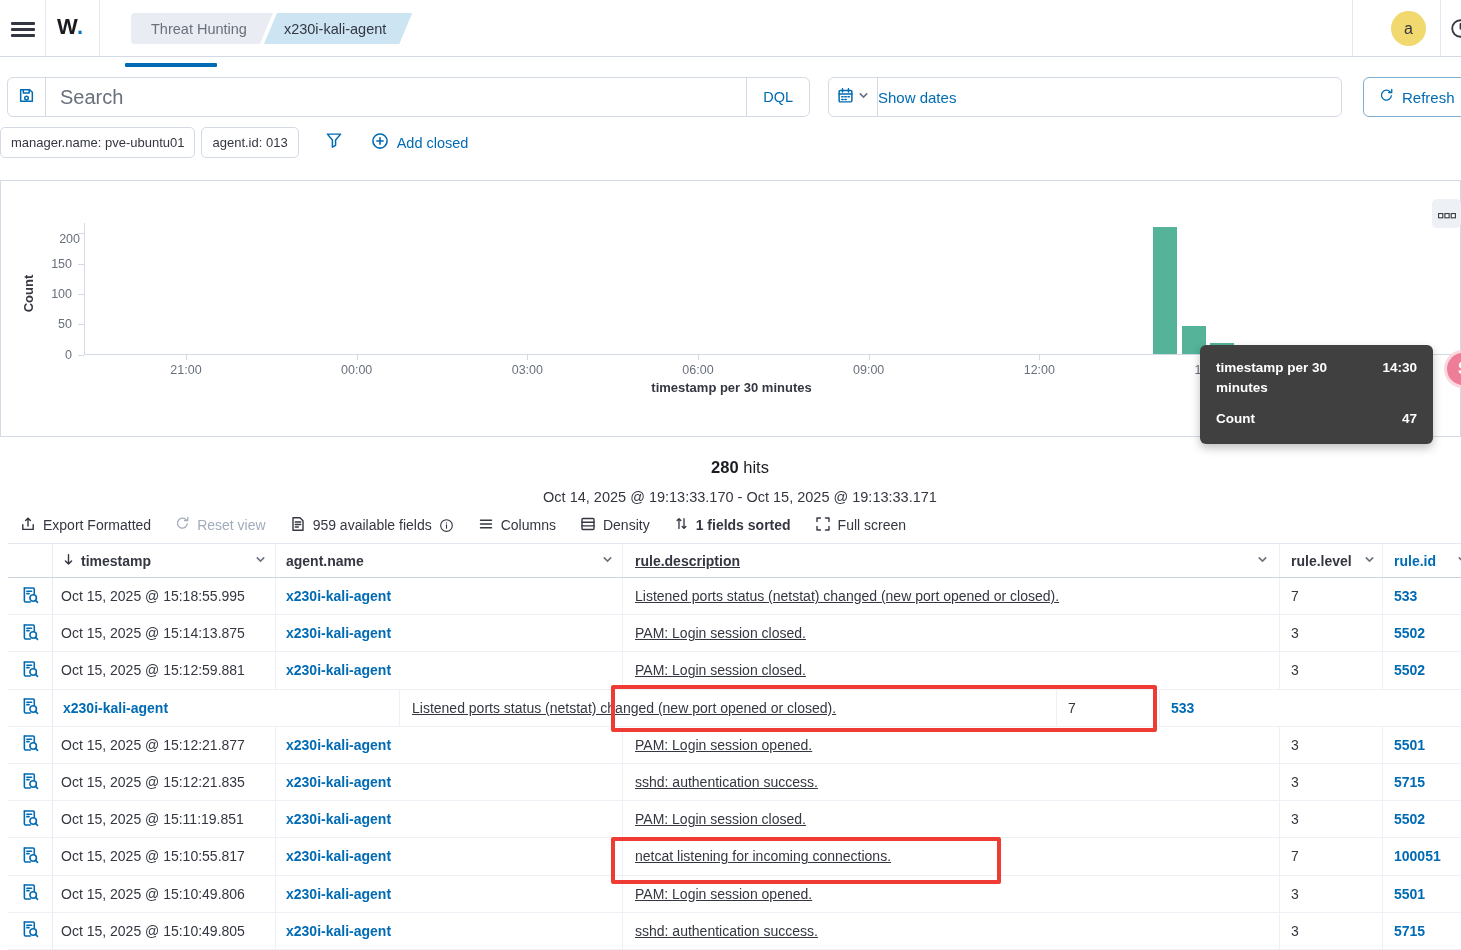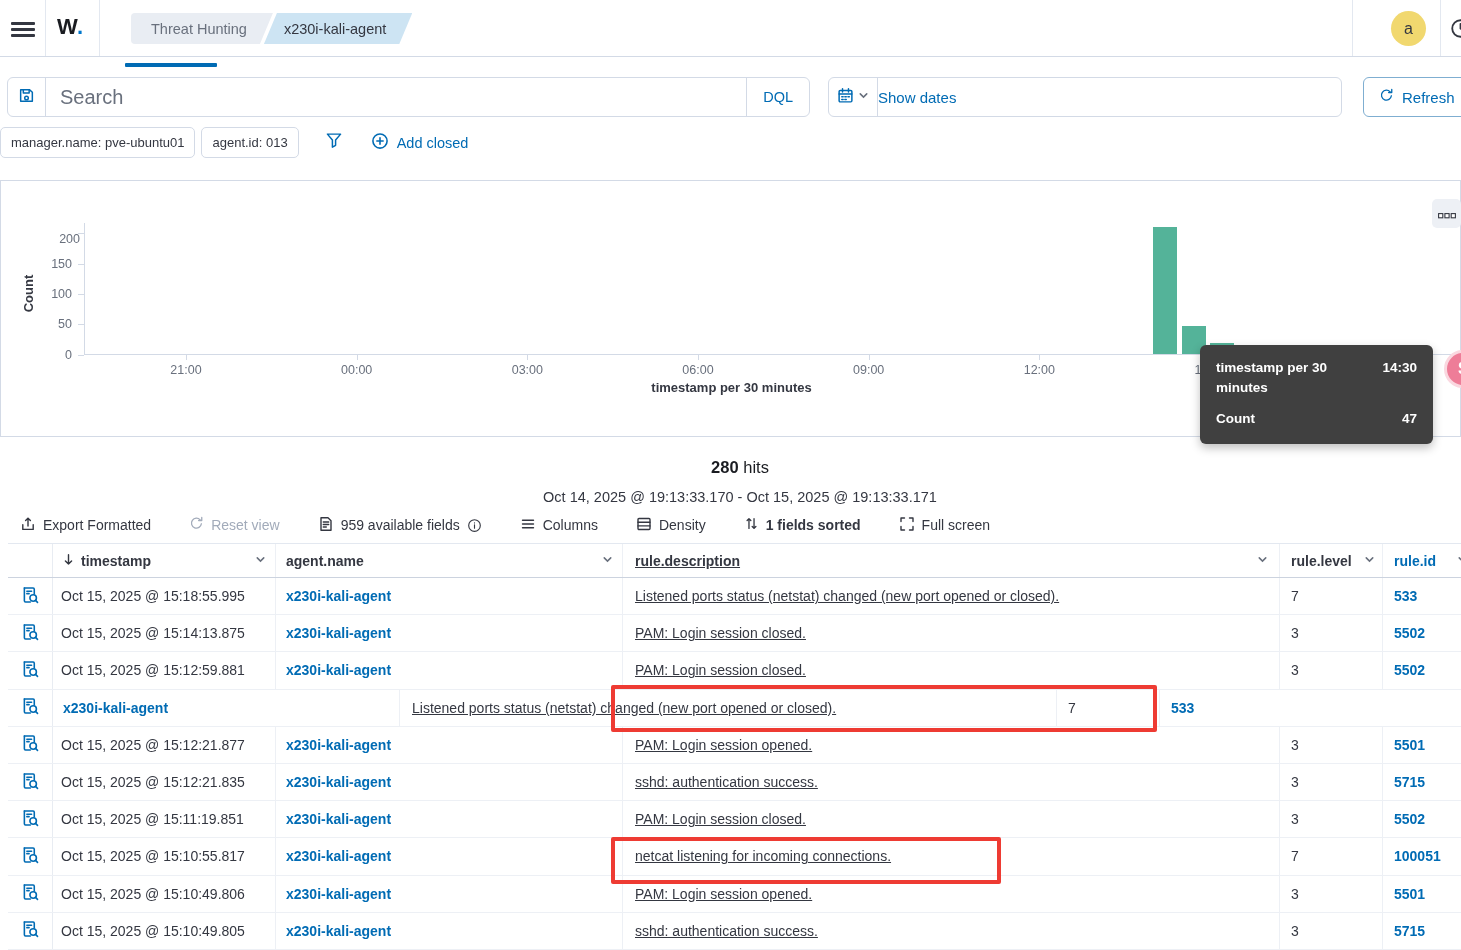--- a/index.html
+++ b/index.html
@@ -56,21 +56,21 @@
   .tt-row .tt-key { width:150px; }
   .tt-row + .tt-row { margin-top:12px; }
   .assist-circle { position:absolute; left:1443px; top:169px; width:38px; height:38px; border-radius:50%; background:#ee7d98; border:3px solid #fad8e0; color:#fff; font-weight:bold; font-size:17px; display:flex; align-items:center; justify-content:center; z-index:7; cursor:pointer; }
 
   
   .hits-line { position:absolute; left:0; top:458px; width:1480px; text-align:center; font-size:16.5px; color:#1a1c21; }
   .hits-line .n { font-weight:bold; }
   .range-line { position:absolute; left:0; top:489px; width:1480px; text-align:center; font-size:14.5px; color:#343741; }
 
   
-  .toolbar { position:absolute; left:20px; top:512px; height:26px; display:flex; align-items:center; gap:38px; }
+  .toolbar { position:absolute; left:20px; top:512px; height:26px; display:flex; align-items:center; gap:24px; }
   .tb-item { display:flex; align-items:center; gap:7px; font-size:14px; color:#343741; cursor:pointer; white-space:nowrap; }
   .tb-item.disabled { color:#a2abba; cursor:default; }
   .tb-item.bold { font-weight:bold; }
   .tb-item svg { flex:0 0 auto; }
 
   
   .grid { position:absolute; left:8px; top:543px; width:1461px; }
   .gh { display:flex; height:35px; border-top:1px solid #e3e8f0; border-bottom:1px solid #ccd3df; font-weight:bold; font-size:14px; color:#343741; align-items:center; }
   .trow { display:flex; height:37.2px; border-bottom:1px solid #edf0f5; font-size:14px; color:#343741; align-items:flex-start; }
   .c-expand { width:45px; flex:0 0 45px; display:flex; align-items:center; justify-content:center; align-self:stretch; border-right:1px solid #e8ecf2; }

